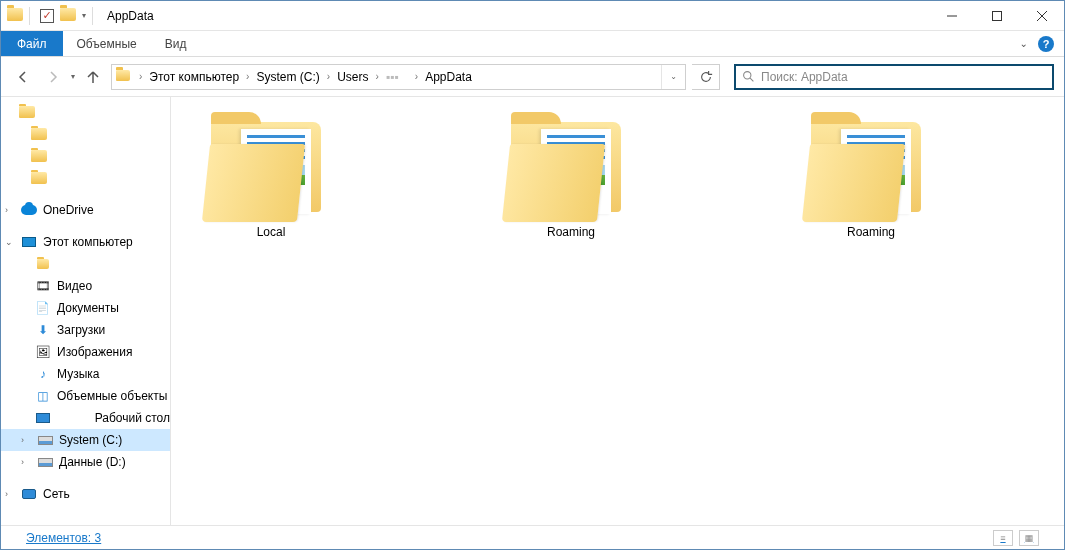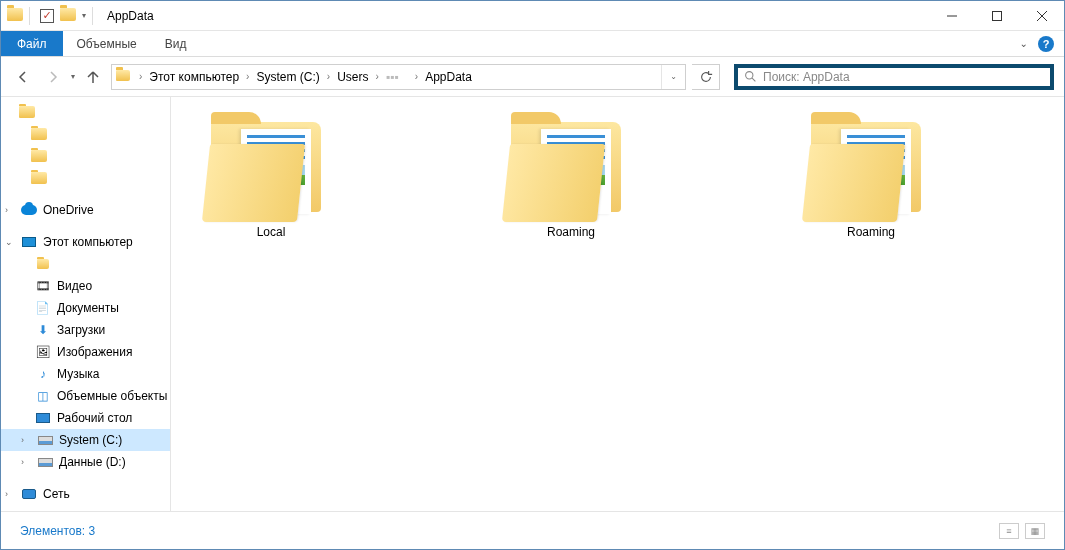--- a/index.html
+++ b/index.html
@@ -30,21 +30,21 @@
   
   .navrow { height: 40px; display:flex; align-items:center; gap:6px; padding: 0 10px; border-bottom:1px solid #e5e5e5; }
   .navbtn { width:24px; height:24px; display:flex; align-items:center; justify-content:center; color:#555; }
   .navbtn.dis { color:#bbb; }
   .addressbar { flex:1; height:26px; border:1px solid #cfcfcf; display:flex; align-items:center; padding-left:4px; position:relative; }
   .addr-icon { width:16px; height:13px; margin-right:4px; }
   .crumb { display:flex; align-items:center; padding: 0 4px; height:24px; }
   .crumb-arrow { color:#777; margin: 0 3px; font-size:10px; }
   .addr-dd { position:absolute; right:0; top:0; bottom:0; width:24px; display:flex; align-items:center; justify-content:center; border-left:1px solid #e5e5e5; }
   .refresh { width:28px; height:26px; border:1px solid #cfcfcf; border-left:none; display:flex; align-items:center; justify-content:center; }
-  .searchbox { width:320px; height:26px; border:4px solid #0c4a6e; display:flex; align-items:center; padding:0 6px; color:#888; margin-left:8px; }
+  .searchbox { width:320px; height:26px; border:2px solid #0c4a6e; display:flex; align-items:center; padding:0 6px; color:#888; margin-left:8px; }
   .searchbox svg { margin-right:6px; }
 
   
   .body { flex:1; display:flex; min-height:0; }
   .sidebar { width:170px; border-right:1px solid #e5e5e5; overflow-y:auto; overflow-x:hidden; padding-top:4px; }
   .tree-item { display:flex; align-items:center; gap:6px; height:22px; padding-left:18px; white-space:nowrap; }
   .tree-item.sel { background:#cde8ff; }
   .tree-item .arrow { width:10px; color:#666; font-size:9px; margin-left:-14px; }
   .tree-sp { height:10px; }
   .tree-icon { width:16px; height:16px; display:flex; align-items:center; justify-content:center; flex-shrink:0; }
@@ -64,21 +64,21 @@
   .folder-back { position:absolute; left:5px; top:5px; width:110px; height:90px; background:linear-gradient(#fde7a0,#f2c968); border-radius:3px 8px 4px 4px; }
   .folder-back::before { content:""; position:absolute; top:-10px; left:0; width:50px; height:12px; background:#f2c968; border-radius:4px 12px 0 0; }
   .paper { position:absolute; left:35px; top:12px; width:70px; height:85px; background:#fff; box-shadow:-2px 0 3px rgba(0,0,0,.1); display:flex; flex-direction:column; padding:6px 6px; gap:4px; }
   .paper .ln { height:3px; background:#3a8fd6; }
   .paper .img { height:20px; background:linear-gradient(#7ec850,#4a9e2e); margin-top:2px; position:relative; }
   .paper .img::before{content:"";position:absolute;top:0;left:0;right:0;height:10px;background:#a7d8f0;}
   .folder-front { position:absolute; left:0; bottom:0; width:95px; height:78px; background:linear-gradient(100deg,#ffe9a6,#f3cf6c); border-radius:3px 3px 4px 4px; transform:skewX(-6deg); box-shadow:1px 0 2px rgba(0,0,0,.1); }
   .folder-label { font-size:12px; text-align:center; }
 
   
-  .statusbar { height:38px; border-top:1px solid #e5e5e5; display:flex; align-items:center; padding:0 19px; color:#1979ca; font-size:12px; }
+  .statusbar { height:24px; border-top:1px solid #e5e5e5; display:flex; align-items:center; padding:0 25px; color:#1979ca; font-size:12px;text-decoration:underline; }
   .statusbar .right { margin-left:auto; display:flex; gap:6px; }
   .view-toggle { width:20px; height:16px; border:1px solid #ccc; display:flex; align-items:center; justify-content:center; font-size:9px; color:#888; }
 </style>
 </head>
 <body>
 
 <div class="titlebar">
   <div class="tb-left">
     <div class="tb-icon">
         <div class="folder-mini"></div>
@@ -236,21 +236,21 @@
         <span>Изображения</span>
       </div>
     <div class="tree-item" style="padding-left:34px;">
         <div class="tree-icon" style="color:#2e8bd8;">♪</div>
         <span>Музыка</span>
       </div>
     <div class="tree-item" style="padding-left:34px;">
         <div class="tree-icon" style="color:#2e8bd8;">◫</div>
         <span>Объемные объекты</span>
       </div>
-    <div class="tree-item" style="padding-left:34px;">
+    <div class="tree-item" style="padding-left:34px;justify-content:space-between;">
         <div class="tree-icon">
           <div class="desk-ic"></div>
         </div>
         <span>Рабочий стол</span>
       </div>
     <div class="tree-item sel" style="padding-left:34px;">
         <span class="arrow" style="margin-left:-14px;">›</span>
         <div class="tree-icon">
           <div class="drive-ic"></div>
         </div>

